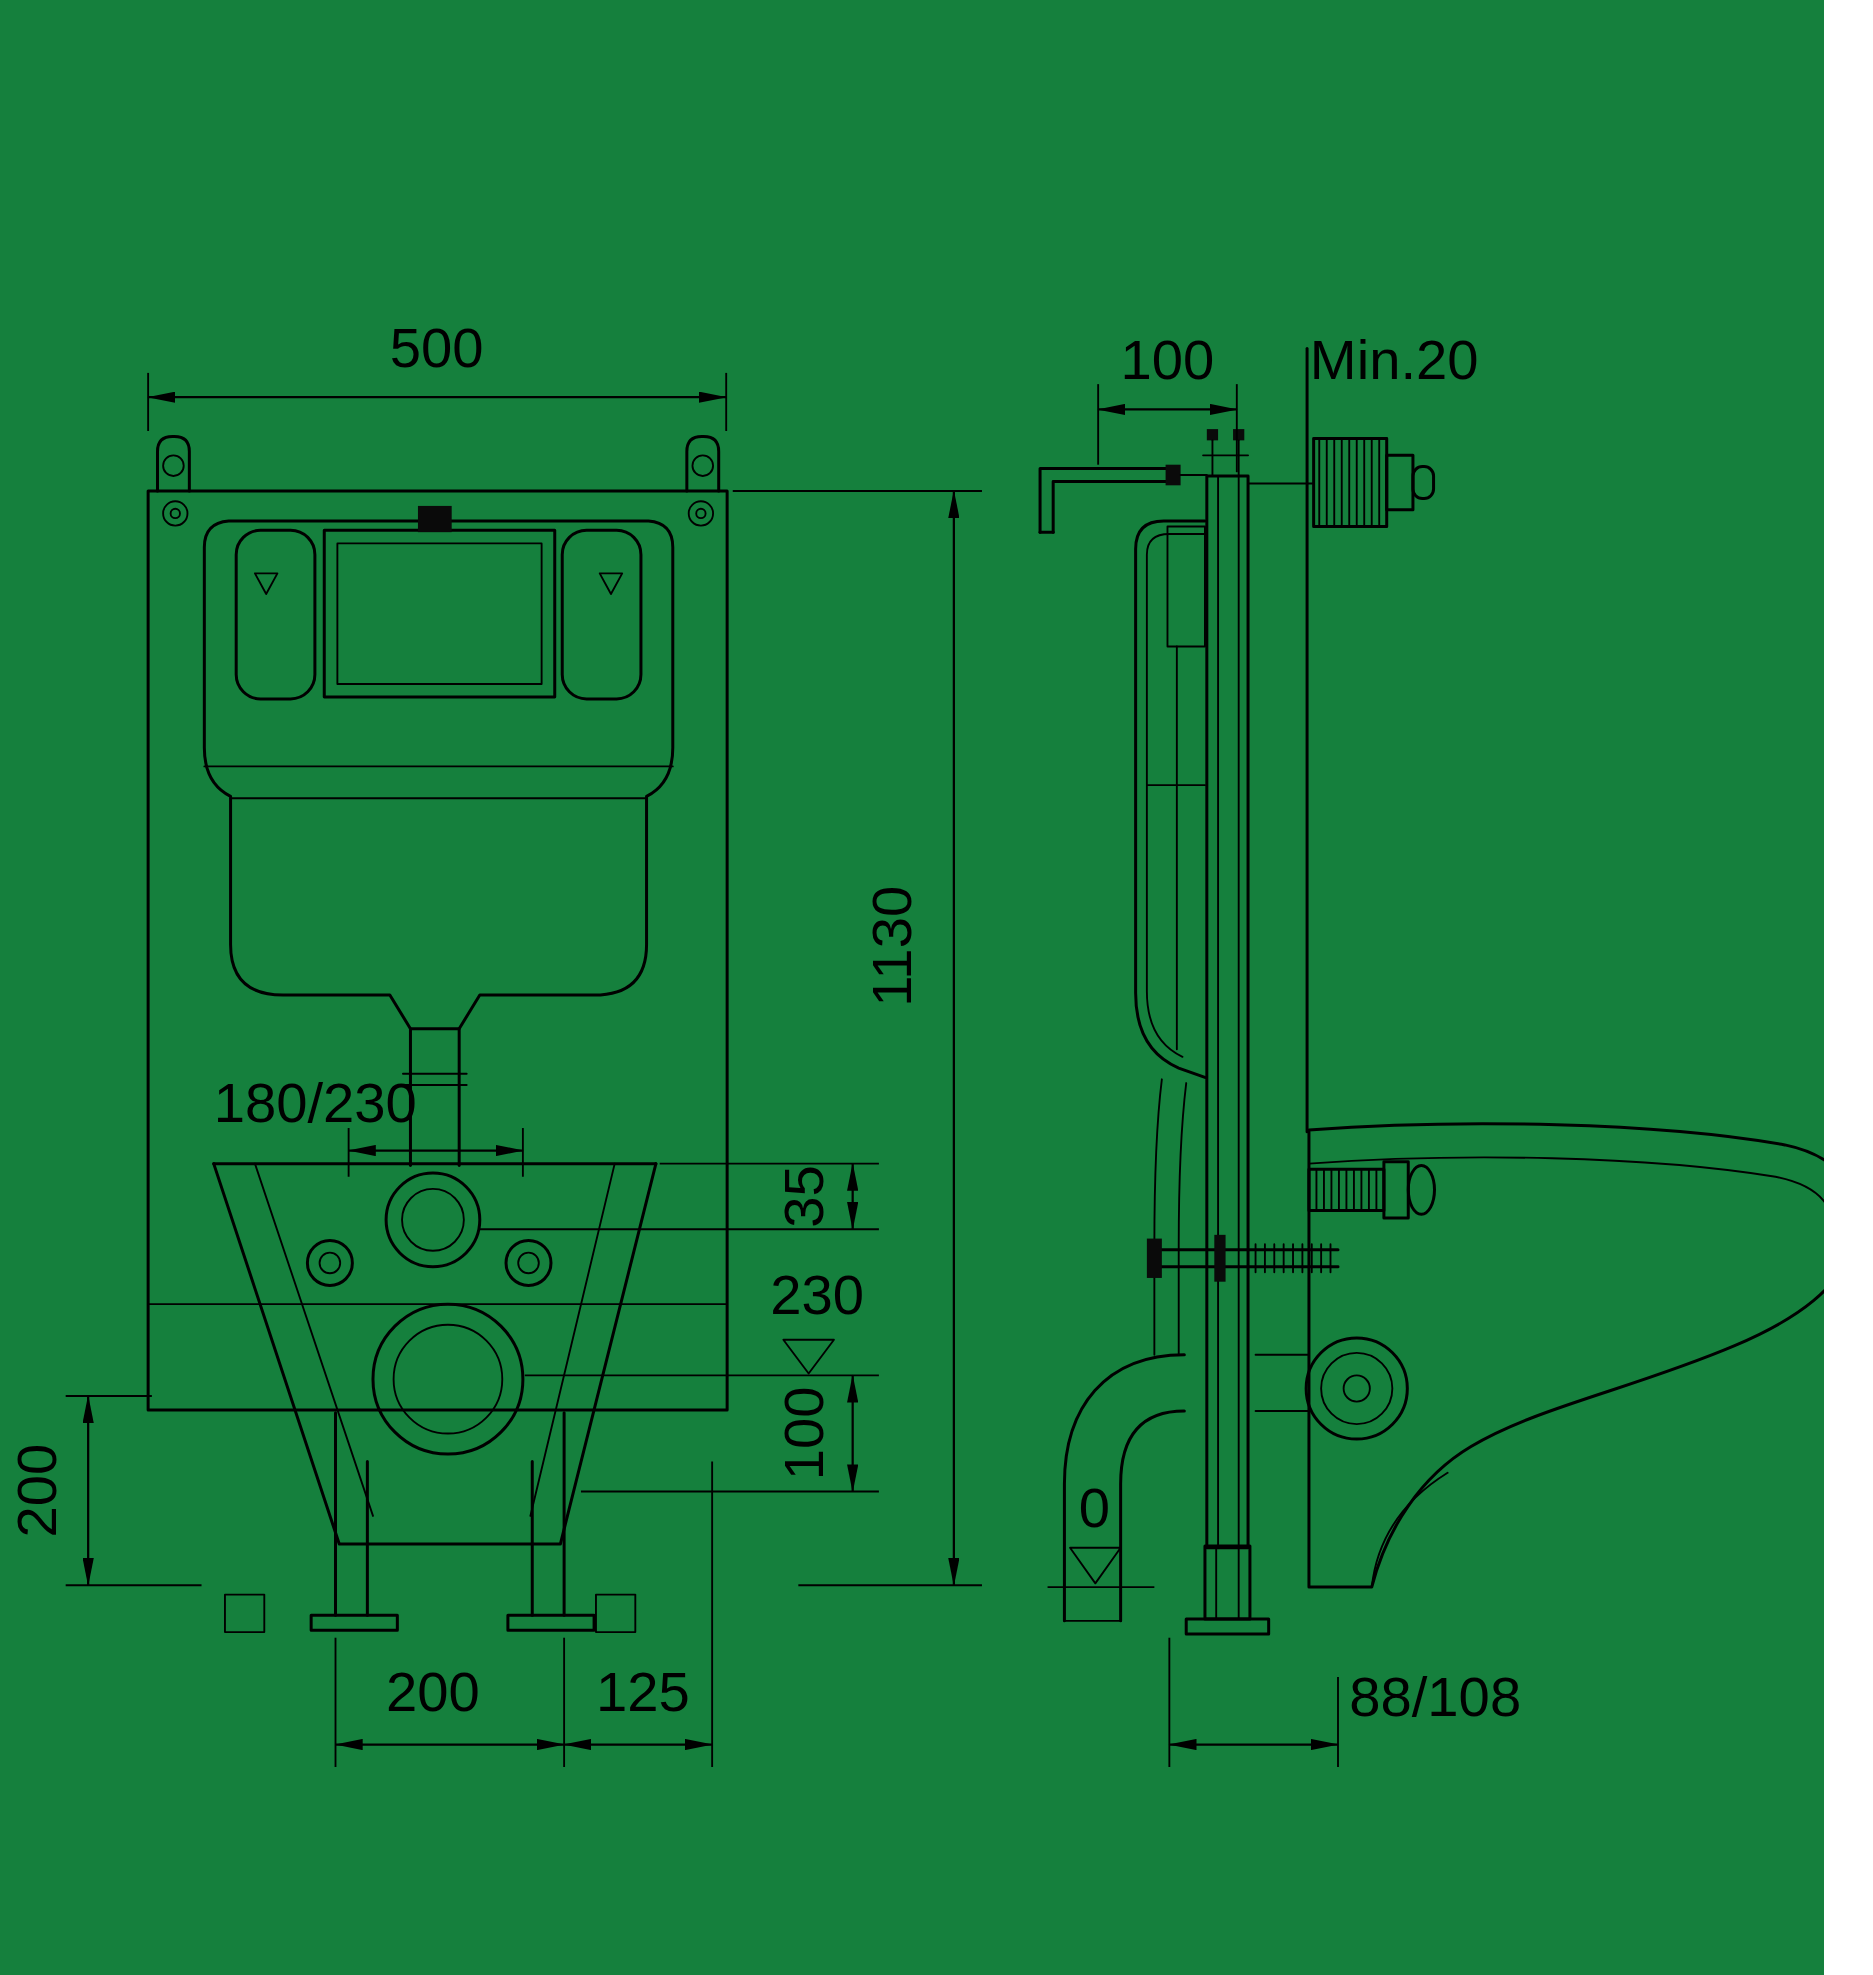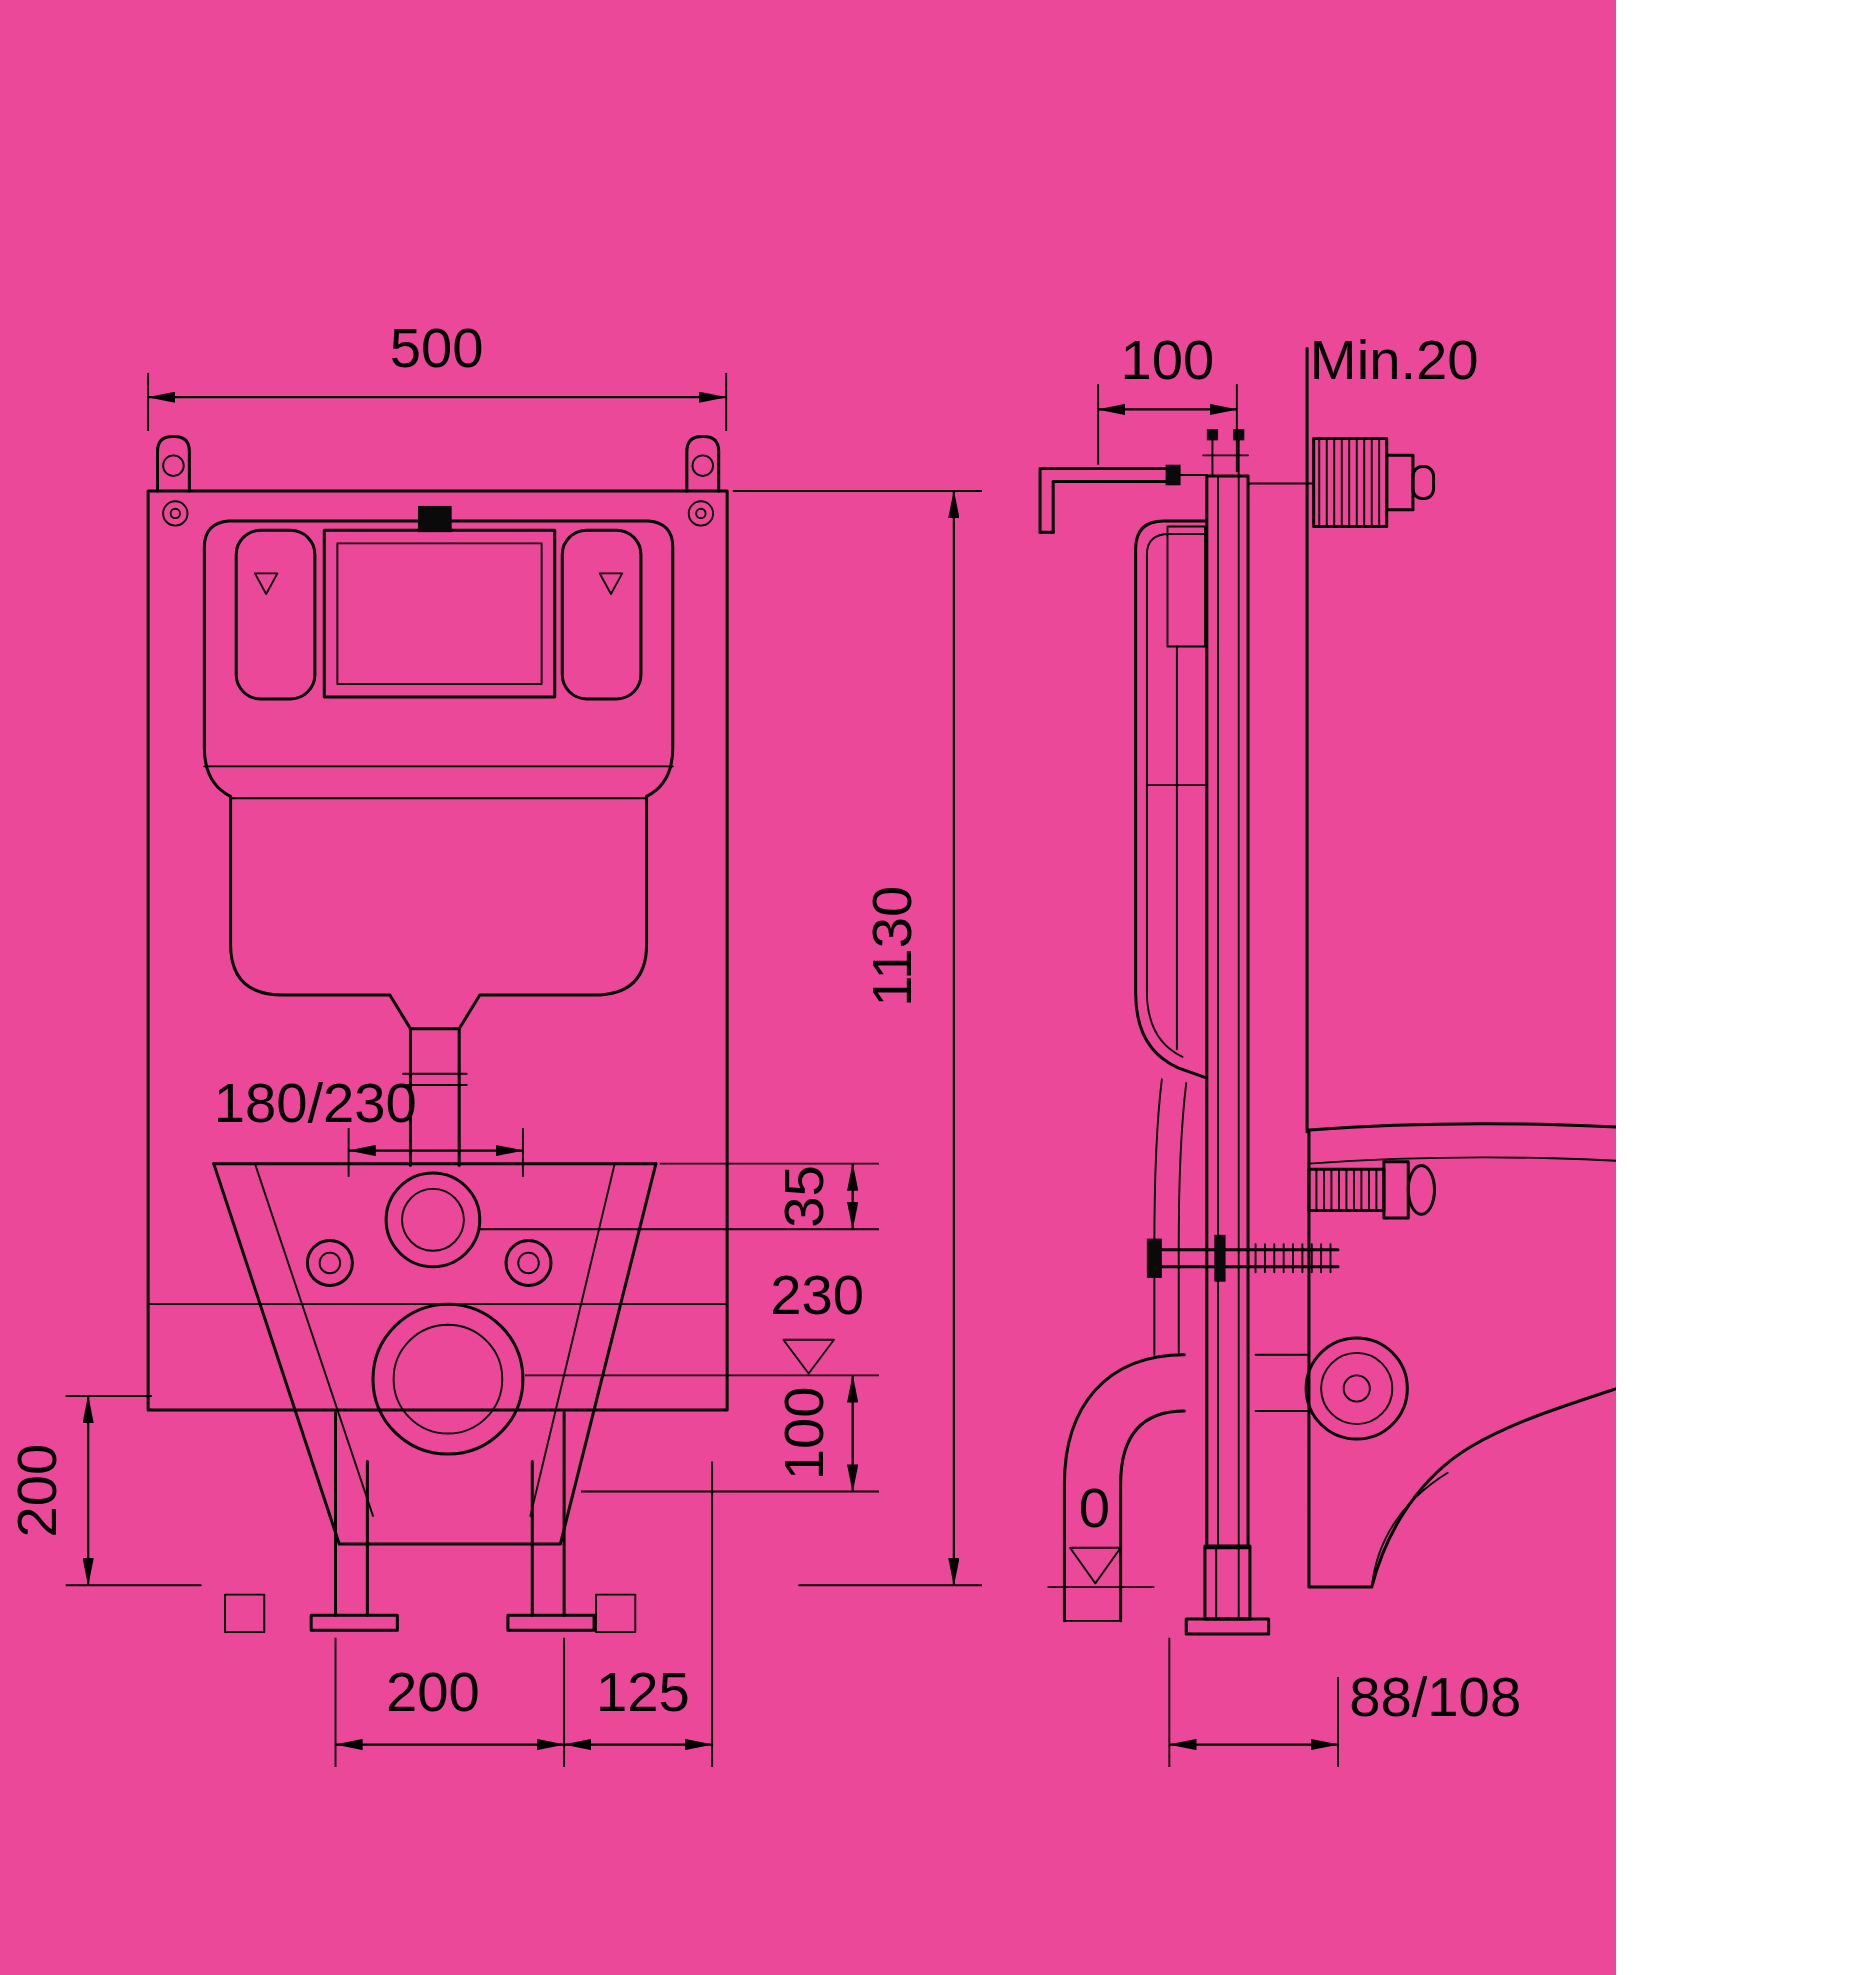--- a/index.html
+++ b/index.html
@@ -1,16 +1,16 @@
 <!DOCTYPE html>
 <html style="font-size:15px"><head>
 <meta charset="utf-8">
 <style>
   html,body{margin:0;padding:0;background:#ffffff;}
-  .canvas{position:relative;width:1616px;height:1975px;background:#ec4899;overflow:hidden;}
+  .canvas{position:relative;width:1824px;height:1975px;background:#15803d;overflow:hidden;}
   svg{display:block;}
   .outline{stroke:#000;stroke-width:3.2;fill:none;stroke-linejoin:round;stroke-linecap:round;}
   .thin{stroke:#000;stroke-width:2;fill:none;stroke-linejoin:round;stroke-linecap:round;}
   .ext{stroke:#000;stroke-width:2;fill:none;}
   .dim{stroke:#000;stroke-width:2.4;fill:none;}
   .txt{font-family:"Liberation Sans","DejaVu Sans",sans-serif;font-size:60px;fill:#000;}
   .fillb{fill:#0a0a0a;stroke:none;}
 </style>
 </head>
 <body>

